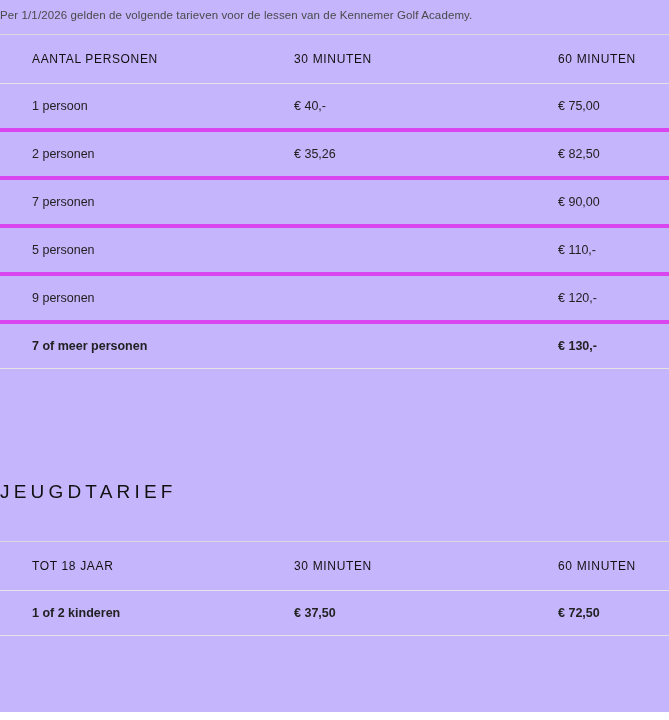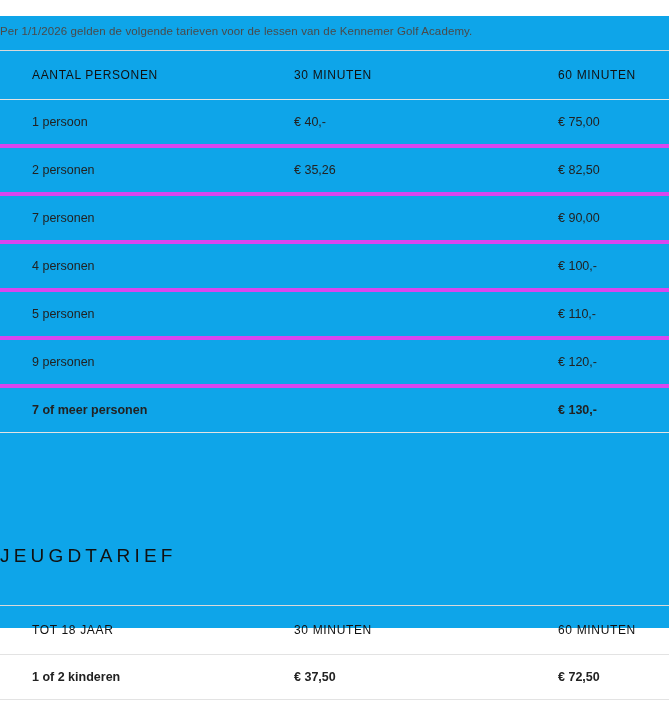--- a/index.html
+++ b/index.html
@@ -10,23 +10,22 @@
   body {
     width: 669px;
     height: 720px;
     font-family: "Liberation Sans", sans-serif;
     color: #1a1a1a;
     overflow: hidden;
   }
   .page {
     position: relative;
     width: 669px;
-    height: 612px;
-    background: #0ea5e9;
-    margin-top: 16px;
+    height: 712px;
+    background: #c4b5fd;
   }
   .intro {
     font-size: 11.5px;
     color: #4a4a4a;
     line-height: 1.5;
     padding: 7px 0 10px 0;
     margin: 0 0 0 0;
     letter-spacing: 0.01em;
   }
   .intro-inner {
@@ -135,31 +134,20 @@
           </td>
         <td>
             <div class="cell"></div>
           </td>
         <td>
             <div class="cell">€ 90,00</div>
           </td>
       </tr>
       <tr>
         <td>
-            <div class="cell pad-left">4 personen</div>
-          </td>
-        <td>
-            <div class="cell"></div>
-          </td>
-        <td>
-            <div class="cell">€ 100,-</div>
-          </td>
-      </tr>
-      <tr>
-        <td>
             <div class="cell pad-left">5 personen</div>
           </td>
         <td>
             <div class="cell"></div>
           </td>
         <td>
             <div class="cell">€ 110,-</div>
           </td>
       </tr>
       <tr>

